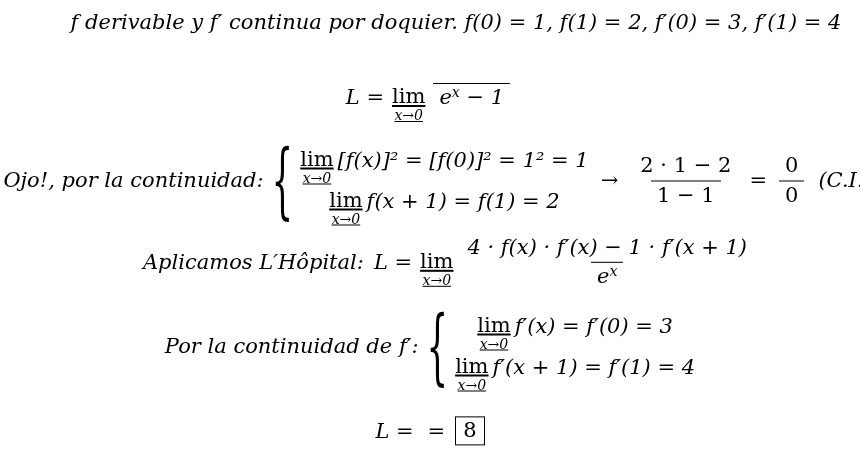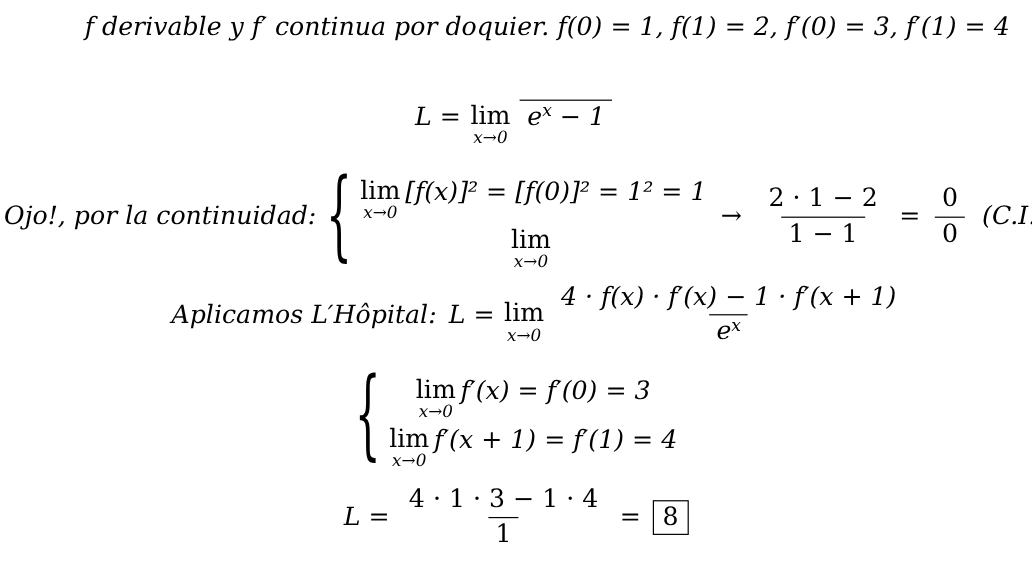--- a/index.html
+++ b/index.html
@@ -28,20 +28,21 @@
   .label { margin-right: 10px; }
   .lhs { margin-right: 6px; }
   
   .lim {
     display: inline-flex;
     flex-direction: column;
     align-items: center;
     line-height: 1;
     transform: translateY(7px);
     margin: 0 4px 0 2px;
+    text-decoration: underline;
   }
   .limword { font-style: normal; }
   .limsub { font-size: 14px; margin-top: 1px; font-style: italic; }
   
   .frac {
     display: inline-flex;
     flex-direction: column;
     align-items: center;
     text-align: center;
     margin: 0 4px;
@@ -114,20 +115,21 @@
             <span class="limword">lim</span>
             <span class="limsub">x→0</span>
           </span>
           <span class="it">[f(x)]² = [f(0)]² = 1² = 1</span>
         </span>
         <span class="case-row">
           <span class="lim">
             <span class="limword">lim</span>
             <span class="limsub">x→0</span>
           </span>
+          <span class="it">f(x + 1) = f(1) = 2</span>
         </span>
       </span>
     </span>
     <span class="arrow">→</span>
     <span class="frac">
       <span class="num up">2 · 1 − 2</span>
       <span class="den up">1 − 1</span>
     </span>
     <span class="eq it">=</span>
     <span class="frac">
@@ -144,20 +146,21 @@
       <span class="limword">lim</span>
       <span class="limsub">x→0</span>
     </span>
     <span class="frac">
       <span class="num it">4 · f(x) · f′(x) − 1 · f′(x + 1)</span>
       <span class="den it"><span>e</span><sup class="expo">x</sup></span>
     </span>
   </div>
 
   <div class="line" style="top:346px; transform:translateY(-50%);">
+    <span class="it" style="margin-right:8px;">Por la continuidad de f′:</span>
     <span class="cases">
       <span class="brace">{</span>
       <span class="case-col">
         <span class="case-row">
           <span class="lim">
             <span class="limword">lim</span>
             <span class="limsub">x→0</span>
           </span>
           <span class="it">f′(x) = f′(0) = 3</span>
         </span>
@@ -167,21 +170,17 @@
             <span class="limsub">x→0</span>
           </span>
           <span class="it">f′(x + 1) = f′(1) = 4</span>
         </span>
       </span>
     </span>
   </div>
 
   <div class="line" style="top:431px; transform:translateY(-50%);">
     <span class="it lhs">L =</span>
-    <span class="frac">
-      <span class="num up">4 · 1 · 3 − 1 · 4</span>
-      <span class="den up">1</span>
-    </span>
     <span class="eq it">=</span>
     <span class="boxed">8</span>
   </div>
 
 </div>
 
 </body></html>

